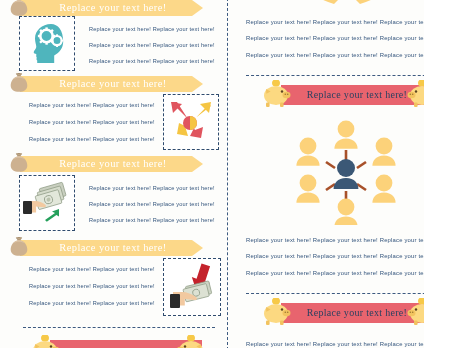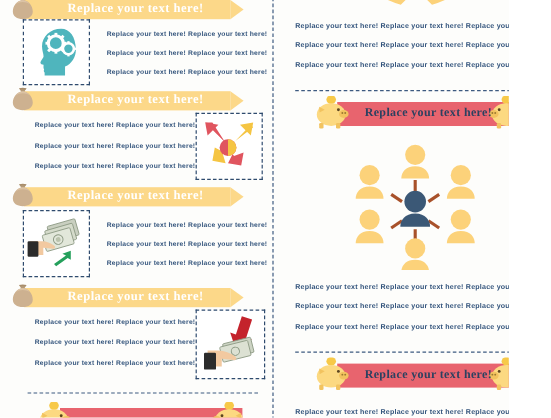--- a/index.html
+++ b/index.html
@@ -13,21 +13,20 @@
     overflow: hidden;
     font-family: "Liberation Serif", "DejaVu Serif", serif;
     position: relative;
   }
   #page {
     position: relative;
     width: 424px;
     height: 348px;
     background: #fdfdfb;
     overflow: hidden;
-    font-weight: bold;
   }
 
   
   .col-left {
     position: absolute;
     left: 0; top: 0;
     width: 222px; height: 348px;
   }
   .col-right {
     position: absolute;

